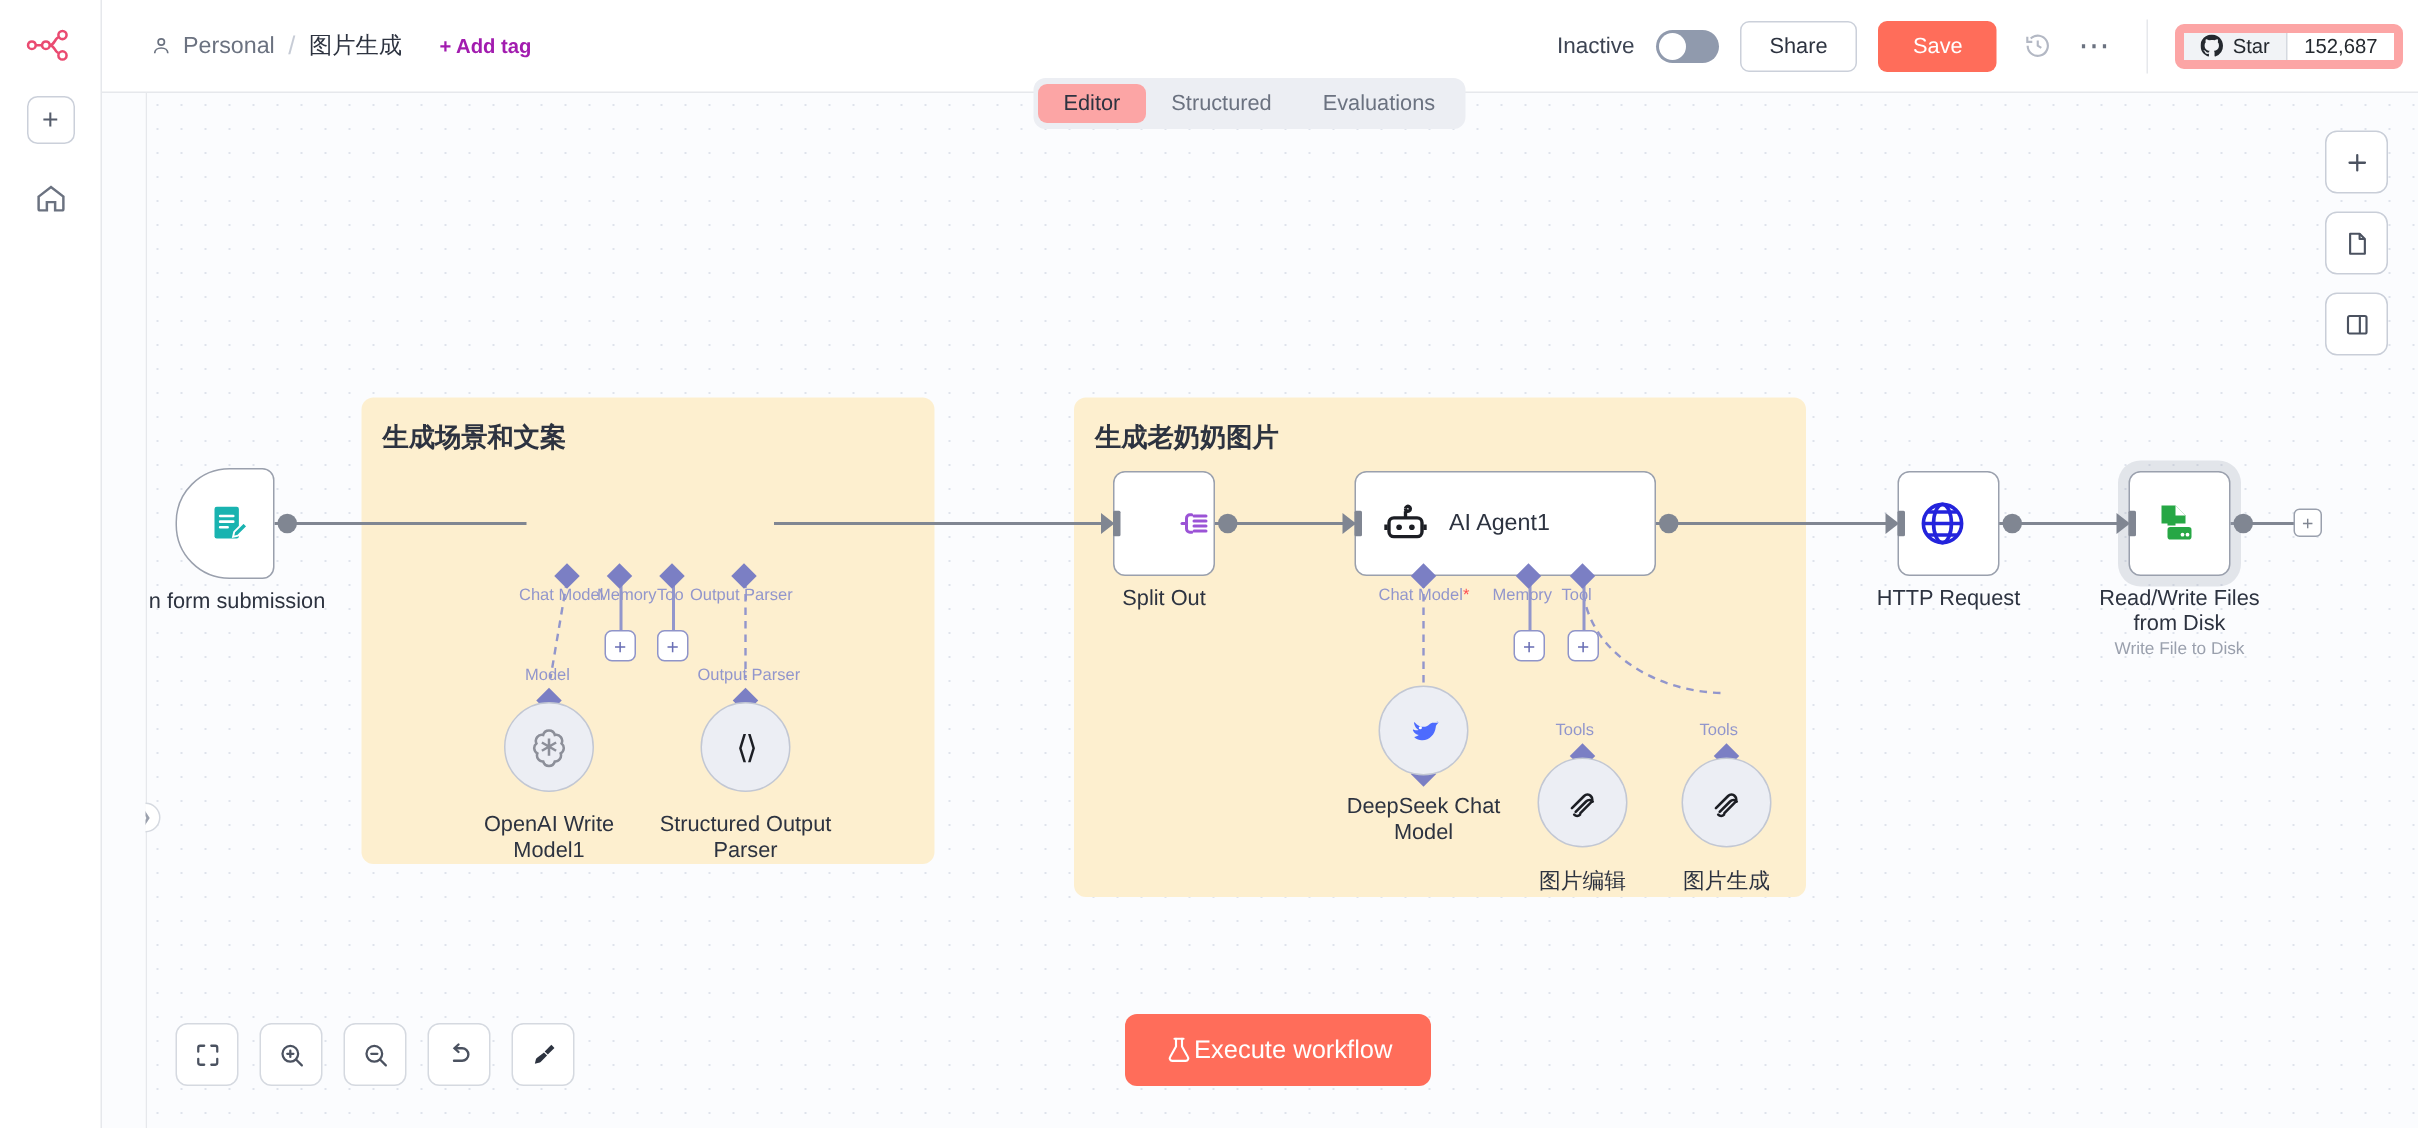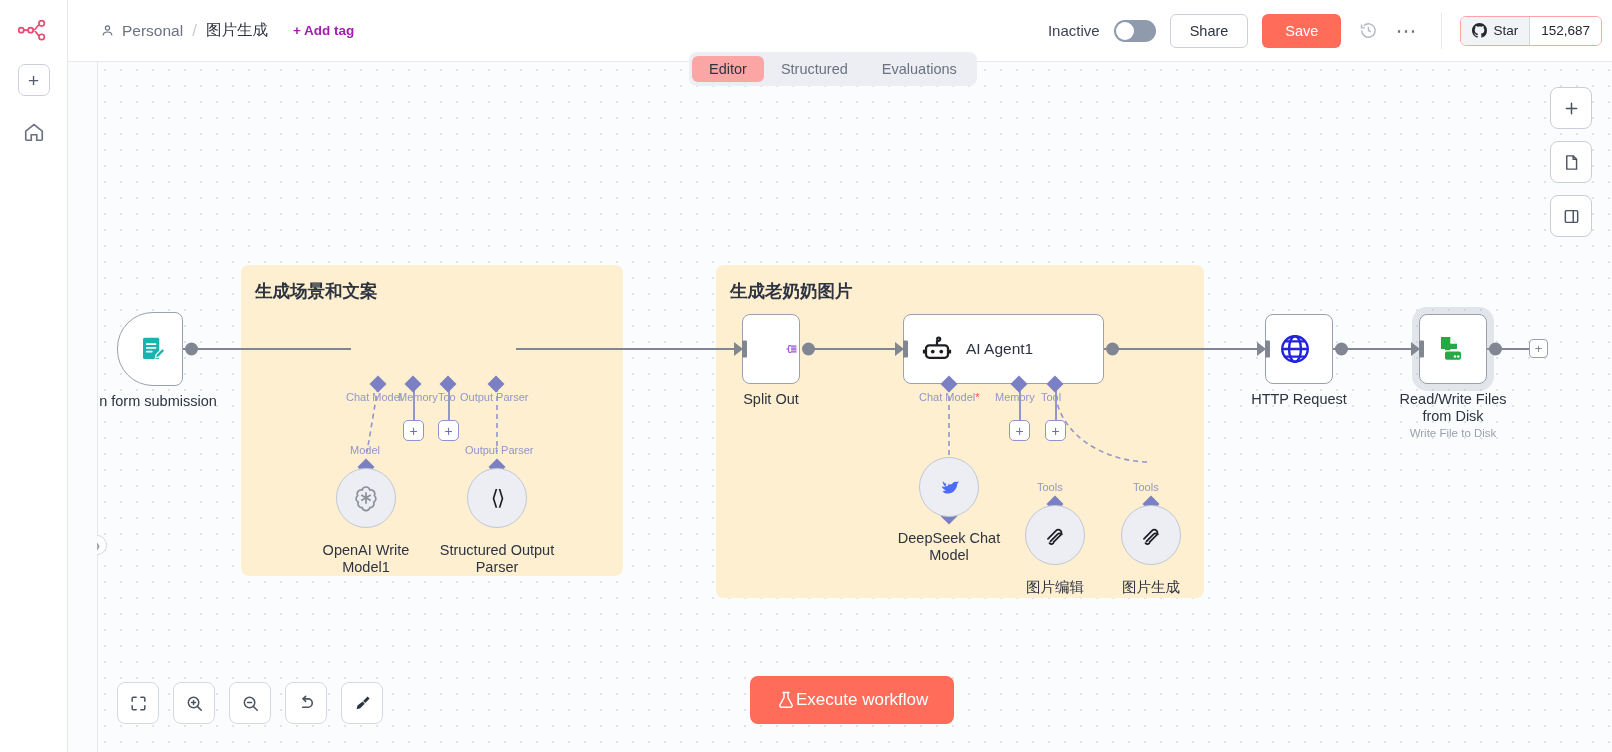--- a/index.html
+++ b/index.html
@@ -54,21 +54,21 @@
   }
   .btn-save {
     background: #ff6d5a; border: none; border-radius: 6px; color: #fff;
     padding: 9px 23px; font-size: 14.5px; cursor: pointer;
   }
   .icon-btn { width: 26px; height: 26px; display:flex; align-items:center;
     justify-content:center; color: #aab0bd; cursor: pointer; }
   .dots { color: #6b7280; font-size: 21px; letter-spacing: 1px; line-height: 10px; cursor: pointer; }
 
   .gh-sep { width: 1px; height: 36px; background: #e6e8ec; margin: 0 4px 0 10px; }
-  .gh-wrap { display: flex; align-items: center; border: 1px solid #fca5a5;
+  .gh-wrap { display: flex; align-items: center; border: 6px solid #fca5a5;
     border-radius: 6px; overflow: hidden; height: 30px; }
   .gh-star { display: flex; align-items: center; gap: 6px; padding: 0 11px;
     background: #f1f3f6; height: 100%; font-size: 13.5px; color: #24292f; cursor: pointer; }
   .gh-count { padding: 0 11px; background: #fff; height: 100%; display: flex;
     align-items: center; font-size: 13.5px; color: #24292f; border-left: 1px solid #d5d9e0; }
 
   
   .tabs {
     position: absolute; left: 689px; top: 52px; height: 34px;
     background: #eceef3; border-radius: 8px; display: flex; align-items: center;
@@ -335,21 +335,21 @@
       </svg>
     </div>
     <div class="node-label wrap" style="left:269px; top:472px; transform:translateX(-50%); position:absolute;">OpenAI Write Model1</div>
 
     <div class="diamond" style="left:394px; top:399px;"></div>
     <div class="cnode" style="left:370px; top:406px;">
       <span style="font-size:21px; color:#1c1e24; letter-spacing:-2px;">⟨⟩</span>
     </div>
     <div class="node-label wrap" style="left:400px; top:472px; transform:translateX(-50%); position:absolute;">Structured Output Parser</div>
 
-    <div class="node" style="left:645px; top:252px; width:58px; height:70px;padding-left:28px;">
+    <div class="node" style="left:645px; top:252px; width:68px; height:70px;padding-left:28px;">
       <div class="port-in"></div>
       <div class="port-in-bar"></div>
       <svg viewBox="0 0 24 24" width="30" height="30" style="margin-left:14px;" fill="none" stroke="#9b53d6" stroke-width="2" stroke-linecap="round">
         <path d="M3 12h3"></path>
         <path d="M6 8.5c0-1.3 1-2.3 2.3-2.3h1.2M6 15.5c0 1.3 1 2.3 2.3 2.3h1.2M6 8.5v7"></path>
         <path d="M11 7h8M11 10.4h8M11 13.6h8M11 17h8"></path>
       </svg>
       <div class="port-out"></div>
       <div class="node-label">Split Out</div>
     </div>

